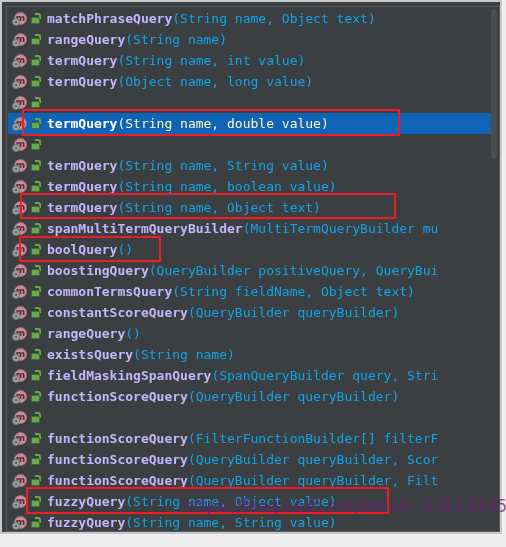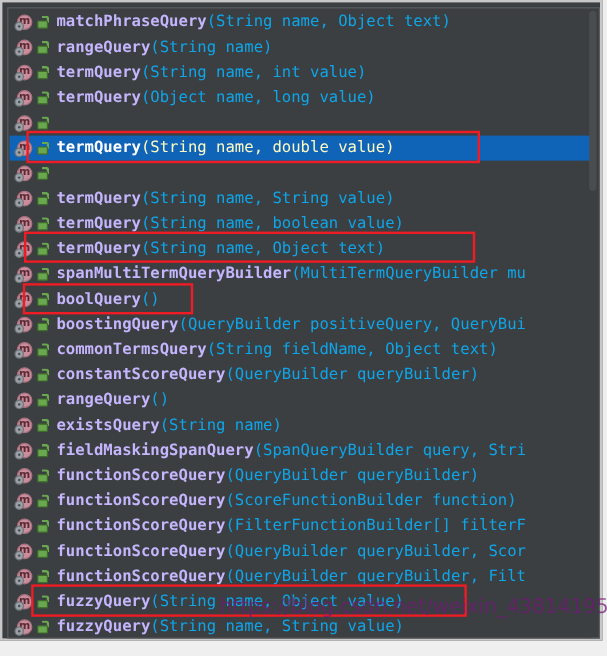--- a/index.html
+++ b/index.html
@@ -377,21 +377,20 @@
         </div>
         <div class="row">
           <span class="icon-method">
             <span class="circle">m</span>
             <span class="gear"></span>
           </span>
           <span class="icon-lock">
             <span class="shackle"></span>
             <span class="body"></span>
           </span>
-          <span class="sig"><span class="mname">functionScoreQuery</span><span class="params">(ScoreFunctionBuilder function)</span></span>
         </div>
         <div class="row">
           <span class="icon-method">
             <span class="circle">m</span>
             <span class="gear"></span>
           </span>
           <span class="icon-lock">
             <span class="shackle"></span>
             <span class="body"></span>
           </span>

